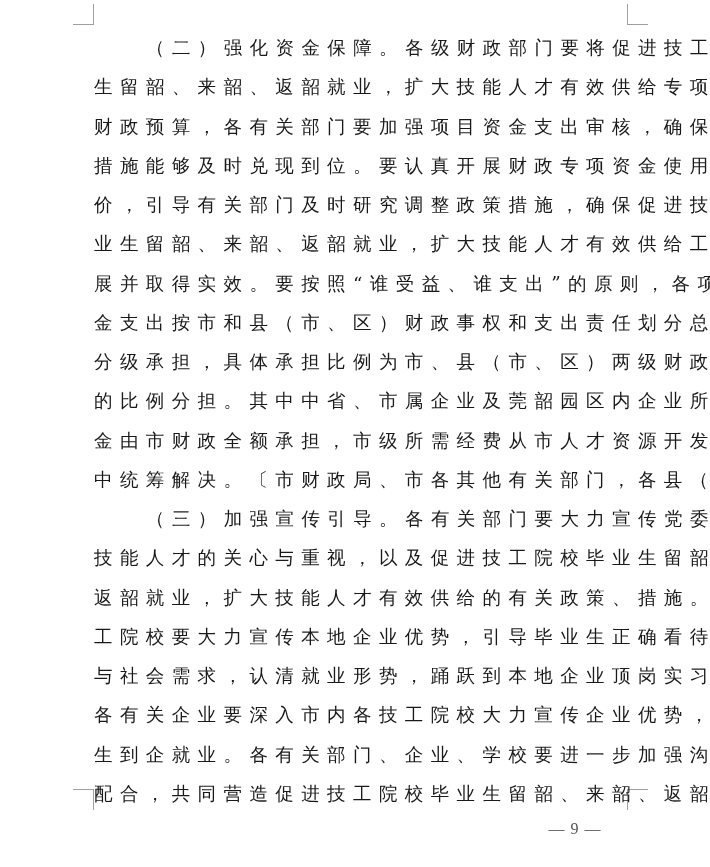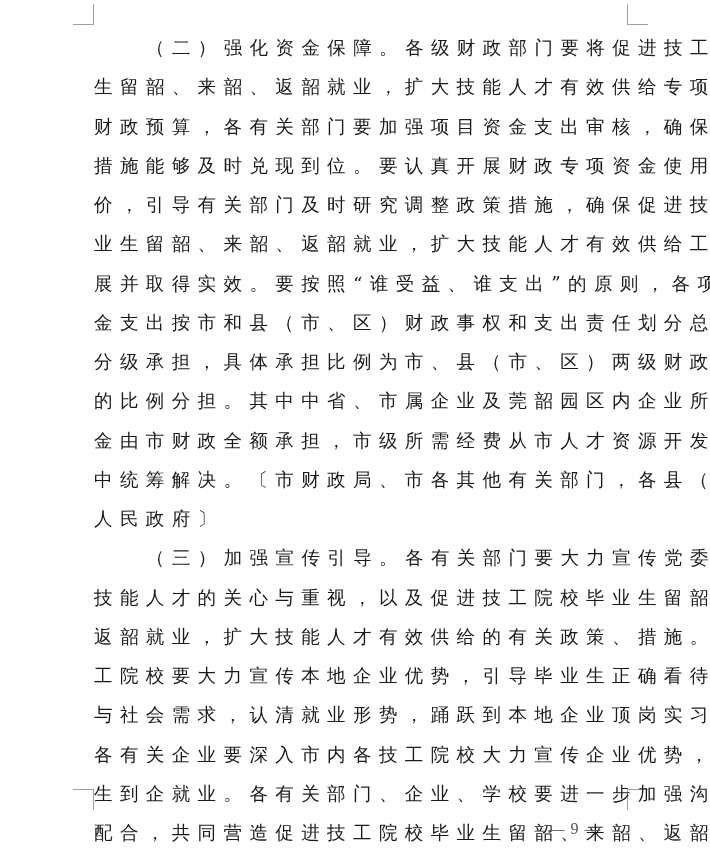--- a/index.html
+++ b/index.html
@@ -80,21 +80,20 @@
       <div class="line">财政预算，各有关部门要加强项目资金支出审核，确保激励政策</div>
       <div class="line">措施能够及时兑现到位。要认真开展财政专项资金使用绩效评</div>
       <div class="line">价，引导有关部门及时研究调整政策措施，确保促进技工院校毕</div>
       <div class="line">业生留韶、来韶、返韶就业，扩大技能人才有效供给工作深入开</div>
       <div class="line">展并取得实效。要按照“谁受益、谁支出”的原则，各项奖补资</div>
       <div class="line">金支出按市和县（市、区）财政事权和支出责任划分总体框架和</div>
       <div class="line">分级承担，具体承担比例为市、县（市、区）两级财政按 4：6</div>
       <div class="line">的比例分担。其中中省、市属企业及莞韶园区内企业所需相关资</div>
       <div class="line">金由市财政全额承担，市级所需经费从市人才资源开发专项资金</div>
       <div class="line">中统筹解决。〔市财政局、市各其他有关部门，各县（市、区）</div>
-      <div class="line">人民政府〕</div>
     </div>
     <div>
       <div class="line indent">（三）加强宣传引导。各有关部门要大力宣传党委、政府对</div>
       <div class="line">技能人才的关心与重视，以及促进技工院校毕业生留韶、来韶、</div>
       <div class="line">返韶就业，扩大技能人才有效供给的有关政策、措施。市内各技</div>
       <div class="line">工院校要大力宣传本地企业优势，引导毕业生正确看待自身能力</div>
       <div class="line">与社会需求，认清就业形势，踊跃到本地企业顶岗实习、就业。</div>
       <div class="line">各有关企业要深入市内各技工院校大力宣传企业优势，吸引毕业</div>
       <div class="line">生到企就业。各有关部门、企业、学校要进一步加强沟通、协调</div>
       <div class="line">配合，共同营造促进技工院校毕业生留韶、来韶、返韶就业，扩</div>

